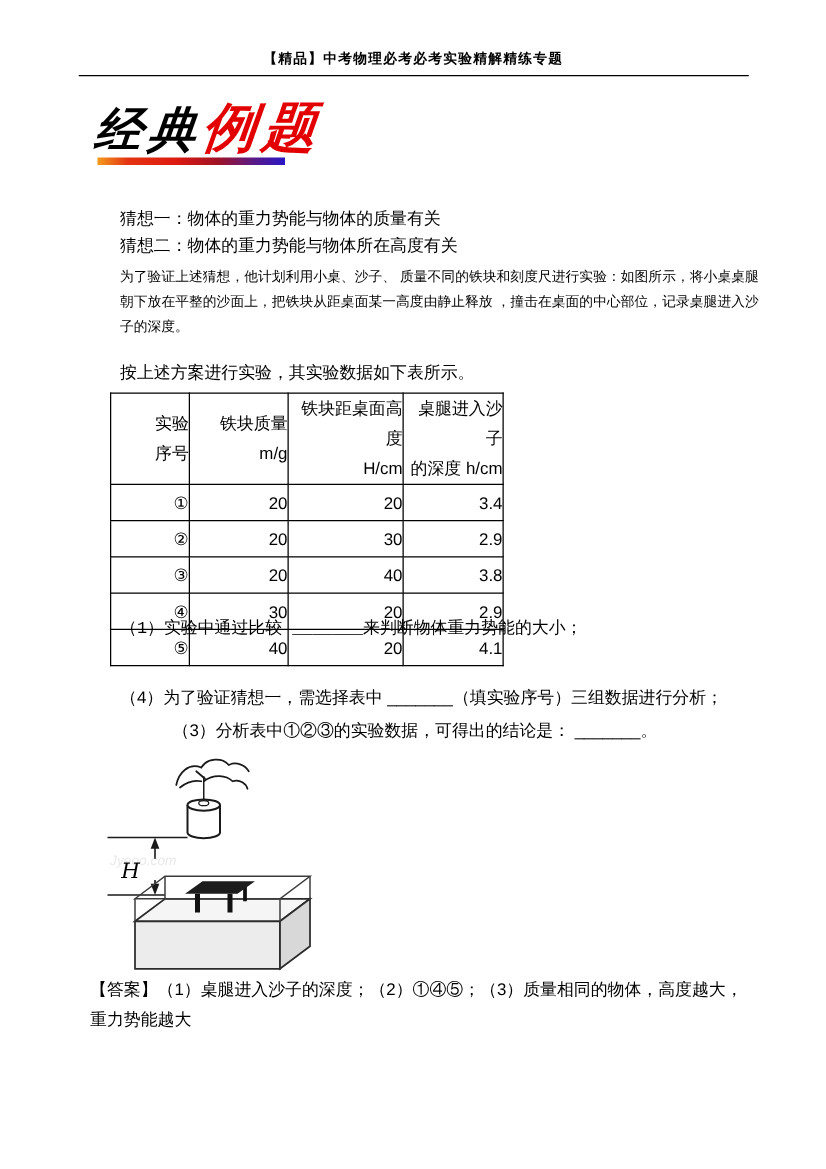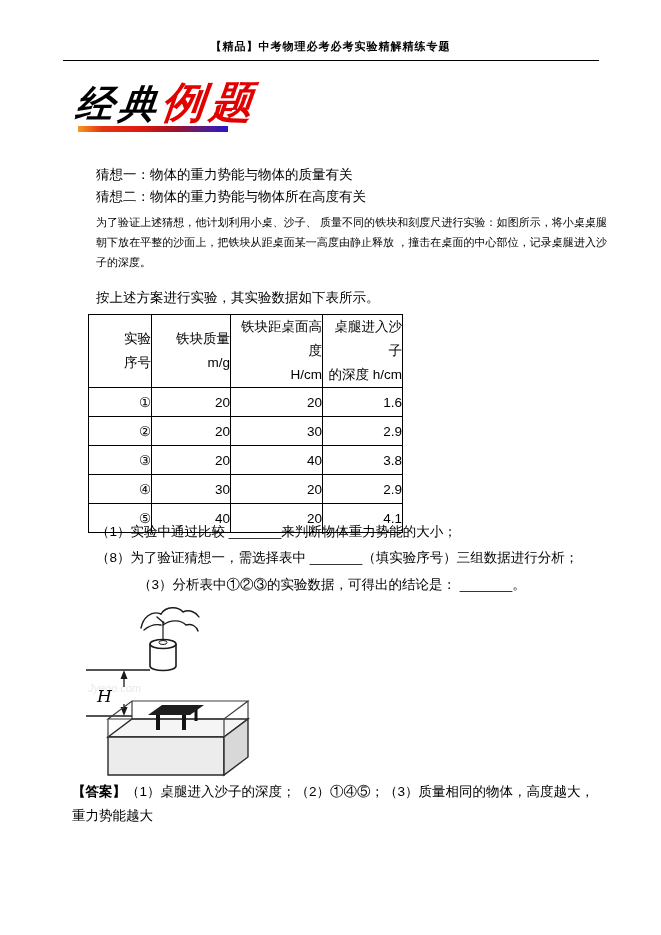--- a/index.html
+++ b/index.html
@@ -14,21 +14,21 @@
 
   .section-title { position:absolute; top:74px; left:76px; font-family:"DejaVu Serif",serif;
                    font-weight:bold; font-style:italic; font-size:38px; letter-spacing:5px;
                    transform:skewX(-6deg); white-space:pre; }
   .st-red { font-size:43px; }
   .grad-bar { position:absolute; top:126px; left:78px; width:150px; height:6px;
               background:linear-gradient(90deg,#f49b1d 0%,#e43412 16%,#dd1a10 42%,#a01225 64%,#5a1a86 83%,#2a17c5 100%); }
 
   .line { position:absolute; font-size:13.5px; line-height:22px; white-space:pre; }
   .para { position:absolute; font-size:11px; line-height:20px; text-align:justify; }
-  .b { font-weight:bold; }
+  .b { font-weight:normal; }
 
   table.data-table { position:absolute; top:314px; left:88px; border-collapse:collapse;
                      font-size:13.5px; text-align:right; }
   table.data-table td { border:1px solid #000; padding:0; vertical-align:middle; }
   table.data-table td.hc { height:54px; }
   table.data-table td.hc div { line-height:24px; }
   table.data-table tr.dr td { height:29px; }
   .c1 { width:63px; } .c2 { width:79px; } .c3 { width:92px; } .c4 { width:80px; }
 
   .diagram { position:absolute; left:84px; top:604px; }
@@ -66,21 +66,21 @@
       </td>
       <td class="hc c4">
         <div>桌腿进入沙子</div>
         <div>的深度 h/cm</div>
       </td>
     </tr>
     <tr class="dr">
       <td>①</td>
       <td>20</td>
       <td>20</td>
-      <td>1.6</td>
+      <td>3.4</td>
     </tr>
     <tr class="dr">
       <td>②</td>
       <td>20</td>
       <td>30</td>
       <td>2.9</td>
     </tr>
     <tr class="dr">
       <td>③</td>
       <td>20</td>
@@ -95,22 +95,22 @@
     </tr>
     <tr class="dr">
       <td>⑤</td>
       <td>40</td>
       <td>20</td>
       <td>4.1</td>
     </tr>
   </tbody>
     </table>
 
-  <div class="line" style="top:521px; left:96px;">（1）实验中通过比较 _______来判断物体重力势能的大小；</div>
-  <div class="line" style="top:547px; left:96px;">（8）为了验证猜想一，需选择表中 _______（填实验序号）三组数据进行分析；</div>
+  <div class="line" style="top:493px; left:96px;font-family:Liberation Mono, monospace;">（1）实验中通过比较 _______来判断物体重力势能的大小；</div>
+  <div class="line" style="top:547px; left:96px;">（4）为了验证猜想一，需选择表中 _______（填实验序号）三组数据进行分析；</div>
   <div class="line" style="top:574px; left:96px;margin-left:42px;">（3）分析表中①②③的实验数据，可得出的结论是： _______。</div>
 
   <svg class="diagram" width="178" height="178" viewBox="0 0 178 178">
     <text x="4" y="88" font-size="11" fill="#e9e9e9" font-style="italic">Jyeoo.com</text>
 
     <g fill="none" stroke="#1a1a1a" stroke-width="1.4" stroke-linecap="round">
       <path d="M57,24 C59,14 67,6 77,10"></path>
       <path d="M77,10 C82,2 94,2 99,8 C105,5 112,8 115,13"></path>
       <path d="M60,26 C66,21 72,20 77,21"></path>
       <path d="M79,21 C87,15 97,16 102,21 C108,19 113,23 114,27"></path>

